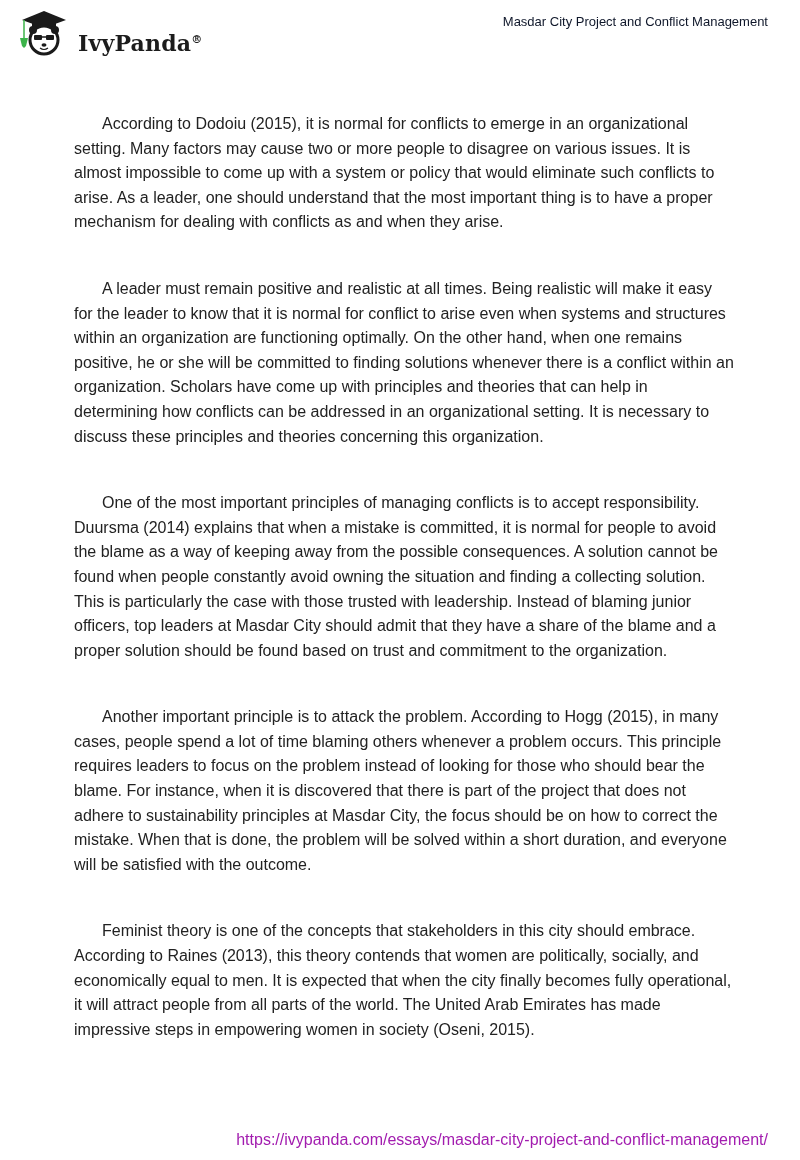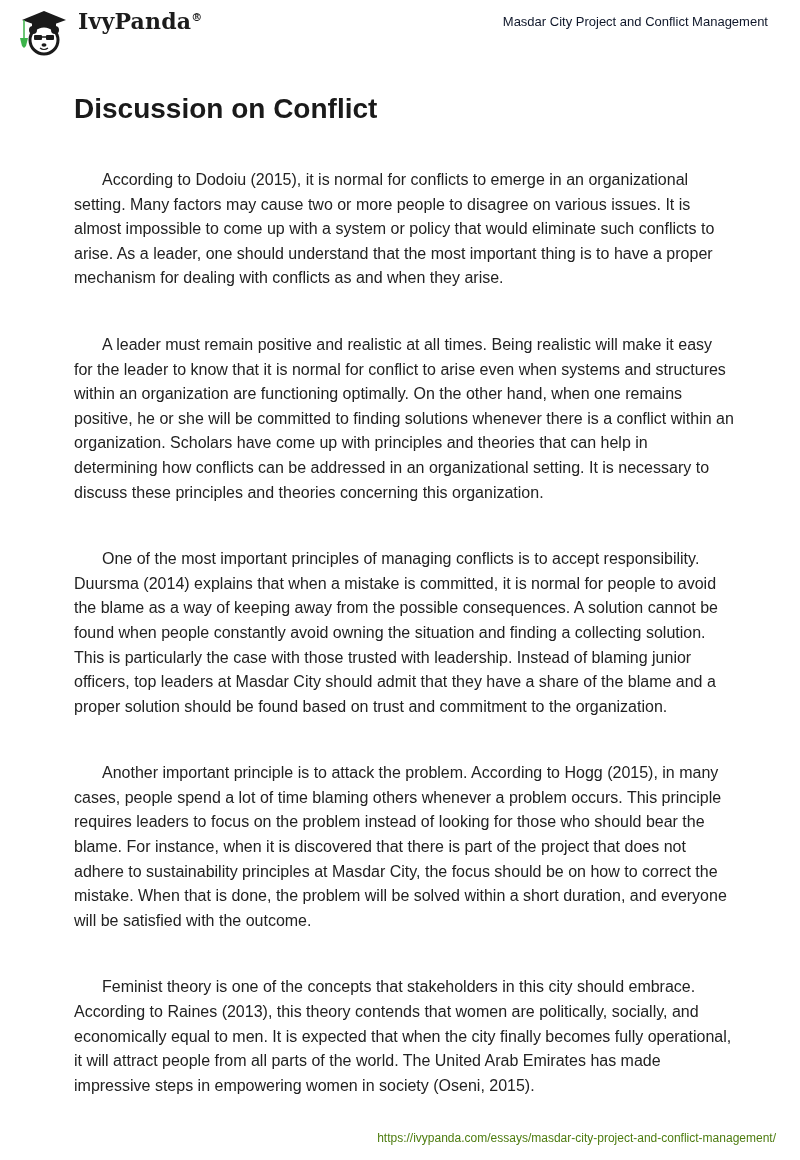--- a/index.html
+++ b/index.html
@@ -1,43 +1,43 @@
 <!DOCTYPE html>
 <html><head>
   <meta charset="utf-8">
   <style>
     html, body { margin: 0; padding: 0; background: #ffffff; }
     body {
       width: 800px; height: 1160px; position: relative; overflow: hidden;
       font-family: "Liberation Sans", sans-serif; color: #222222;
     }
     .header { position: absolute; top: 0; left: 0; width: 800px; height: 62px; }
-    .logo { position: absolute; left: 16px; top: 8px; display: flex; align-items: flex-start; }
+    .logo { position: absolute; left: 16px; top: 8px; display: flex; align-items: flex-end; }
     .logo-mark { width: 56px; height: 48px; }
     .logo-text {
       font-family: "DejaVu Serif", serif; font-weight: bold; font-size: 22px;
       color: #1c1c1c; margin-left: 6px; letter-spacing: 0.2px;
     }
     .logo-text sup { font-size: 11px; vertical-align: super; }
     .running-title {
       position: absolute; right: 32px; top: 14px;
       font-size: 13px; color: #0f172a;
     }
     .content { position: absolute; left: 74px; top: 70px; width: 660px; }
     p {
       margin: 0 0 14px 0; font-size: 16px; line-height: 24.6px; color: #222222;
     }
     p.indent { text-indent: 28px; margin-top: 42px; }
     h2 {
       font-size: 28px; font-weight: bold; color: #1a1a1a;
       margin: 22px 0 20px 0; line-height: 34px;
     }
     .footer-url {
-      position: absolute; right: 24px; top: 1131px;
-      font-size: 12px; color: #4d7c0f;
+      position: absolute; right: 32px; top: 1131px;
+      font-size: 16px; color: #a21caf;
     }
   </style>
 </head>
 <body>
 
 <div class="header">
   <div class="logo">
     <svg class="logo-mark" viewBox="0 0 56 48">
 
       <polygon points="6,12 28,3 50,12 28,20" fill="#1a1a1a"></polygon>
@@ -56,21 +56,20 @@
 
       <ellipse cx="28" cy="37" rx="2.5" ry="1.8" fill="#1a1a1a"></ellipse>
       <path d="M24,40 Q28,43 32,40" stroke="#1a1a1a" stroke-width="1.2" fill="none"></path>
     </svg>
     <span class="logo-text"><span>IvyPanda</span><sup>®</sup></span>
   </div>
   <div class="running-title">Masdar City Project and Conflict Management</div>
 </div>
 
 <div class="content">
-  <h2>Discussion on Conflict</h2>
   <p class="indent">According to Dodoiu (2015), it is normal for conflicts to emerge in an organizational setting. Many factors may cause two or more people to disagree on various issues. It is almost impossible to come up with a system or policy that would eliminate such conflicts to arise. As a leader, one should understand that the most important thing is to have a proper mechanism for dealing with conflicts as and when they arise.</p>
   <p class="indent">A leader must remain positive and realistic at all times. Being realistic will make it easy for the leader to know that it is normal for conflict to arise even when systems and structures within an organization are functioning optimally. On the other hand, when one remains positive, he or she will be committed to finding solutions whenever there is a conflict within an organization. Scholars have come up with principles and theories that can help in determining how conflicts can be addressed in an organizational setting. It is necessary to discuss these principles and theories concerning this organization.</p>
   <p class="indent">One of the most important principles of managing conflicts is to accept responsibility. Duursma (2014) explains that when a mistake is committed, it is normal for people to avoid the blame as a way of keeping away from the possible consequences. A solution cannot be found when people constantly avoid owning the situation and finding a collecting solution. This is particularly the case with those trusted with leadership. Instead of blaming junior officers, top leaders at Masdar City should admit that they have a share of the blame and a proper solution should be found based on trust and commitment to the organization.</p>
   <p class="indent">Another important principle is to attack the problem. According to Hogg (2015), in many cases, people spend a lot of time blaming others whenever a problem occurs. This principle requires leaders to focus on the problem instead of looking for those who should bear the blame. For instance, when it is discovered that there is part of the project that does not adhere to sustainability principles at Masdar City, the focus should be on how to correct the mistake. When that is done, the problem will be solved within a short duration, and everyone will be satisfied with the outcome.</p>
   <p class="indent">Feminist theory is one of the concepts that stakeholders in this city should embrace. According to Raines (2013), this theory contends that women are politically, socially, and economically equal to men. It is expected that when the city finally becomes fully operational, it will attract people from all parts of the world. The United Arab Emirates has made impressive steps in empowering women in society (Oseni, 2015).</p>
 </div>
 
 <a class="footer-url">https://ivypanda.com/essays/masdar-city-project-and-conflict-management/</a>
 
 </body></html>

